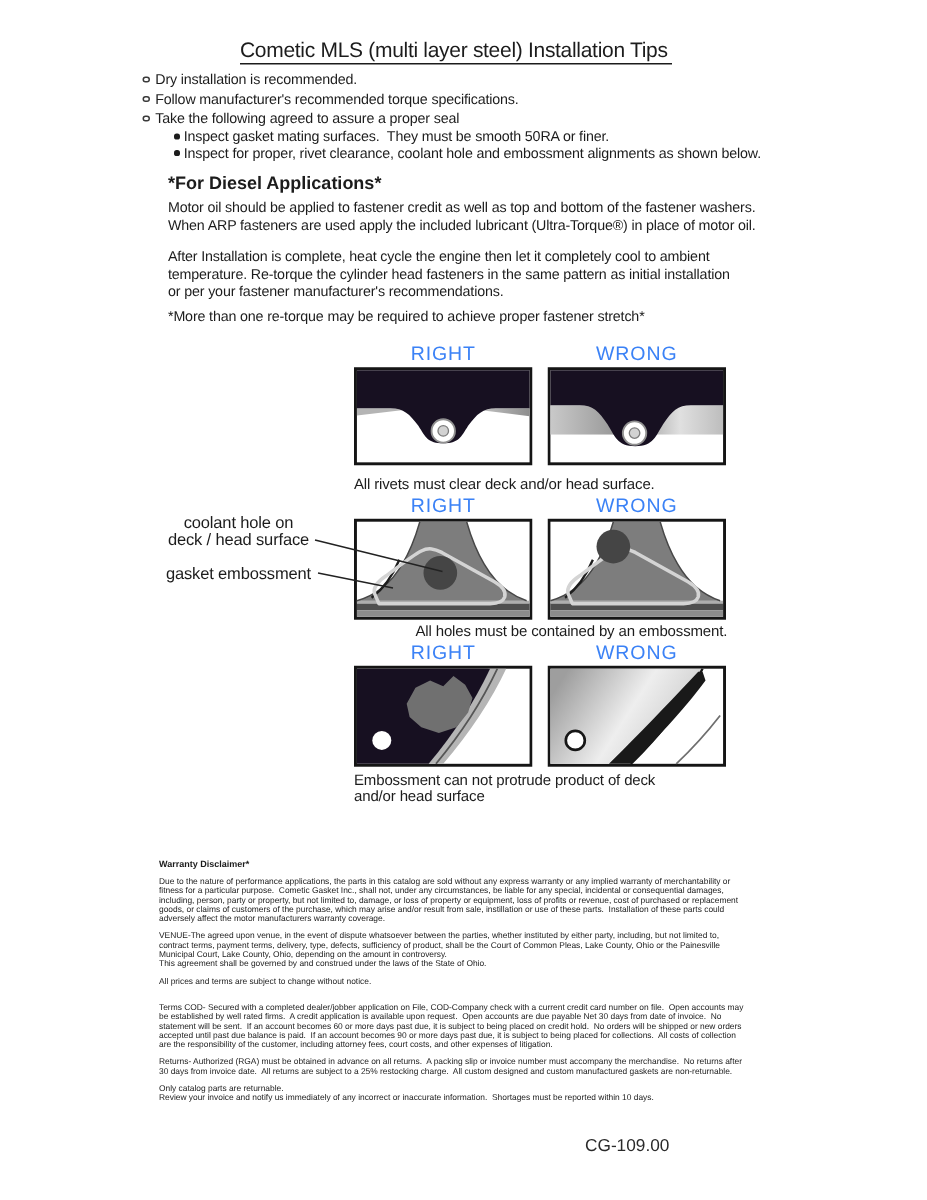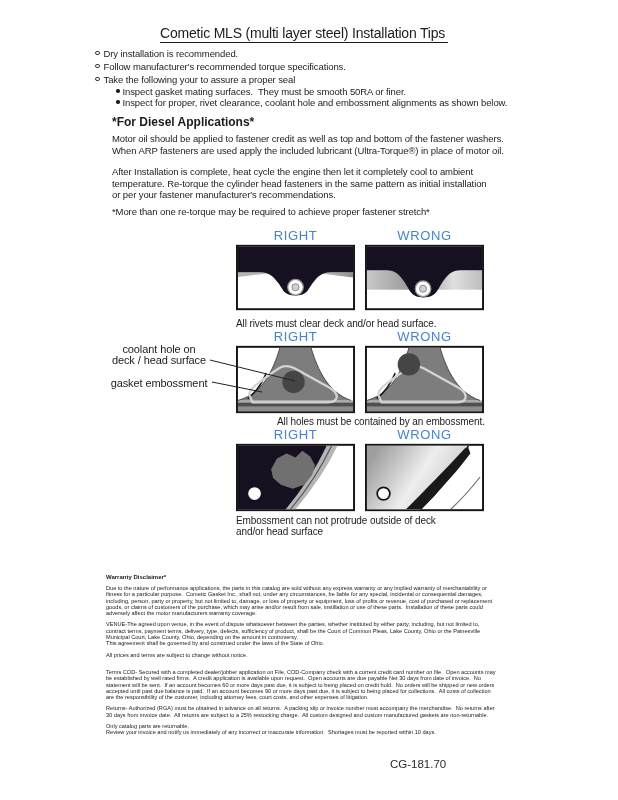--- a/index.html
+++ b/index.html
@@ -73,21 +73,21 @@
     <div class="brow">
       <span class="mark"></span>
       <span class="pre">Dry installation is recommended.</span>
     </div>
     <div class="brow">
       <span class="mark"></span>
       <span class="pre">Follow manufacturer's recommended torque specifications.</span>
     </div>
     <div class="brow">
       <span class="mark"></span>
-      <span class="pre">Take the following your to assure a proper seal</span>
+      <span class="pre">Take the following agreed to assure a proper seal</span>
     </div>
     <div class="srow">
       <span class="mark"></span>
       <span class="pre">Inspect gasket mating surfaces.  They must be smooth 50RA or finer.</span>
     </div>
     <div class="srow">
       <span class="mark"></span>
       <span class="pre">Inspect for proper, rivet clearance, coolant hole and embossment alignments as shown below.</span>
     </div>
   </div>
@@ -209,21 +209,21 @@
       </defs>
       <rect x="1" y="1" width="120" height="67" fill="#ffffff" stroke="#151515" stroke-width="2"></rect>
       <path d="M2,2 H106 Q87,38 57,67 L2,67 Z" fill="url(#r3Wg)"></path>
       <path d="M106,2 Q87,38 57,67" fill="none" stroke="#161616" stroke-width="1.6"></path>
       <path d="M118,34 Q104,52 88,67" fill="none" stroke="#6f6f6f" stroke-width="1.2"></path>
       <path d="M103,4 C88,20 70,39 51,58 L42,67 L57,67 C77,48 97,25 108,10 L106,4 Z" fill="#191919"></path>
       <circle cx="19" cy="51" r="6.5" fill="#ffffff" stroke="#161616" stroke-width="1.8"></circle>
     </svg>
   </div>
 
-  <div class="dg-caption preline" style="top:515px;">Embossment can not protrude outside of deck
+  <div class="dg-caption preline" style="top:515px;">Embossment can not protrude product of deck
 and/or head surface</div>
 
   <div class="warranty">
     <div class="warranty-heading">Warranty Disclaimer*</div>
     <div class="wpar pre">Due to the nature of performance applications, the parts in this catalog are sold without any express warranty or any implied warranty of merchantability or
 fitness for a particular purpose.  Cometic Gasket Inc., shall not, under any circumstances, be liable for any special, incidental or consequential damages,
 including, person, party or property, but not limited to, damage, or loss of property or equipment, loss of profits or revenue, cost of purchased or replacement
 goods, or claims of customers of the purchase, which may arise and/or result from sale, instillation or use of these parts.  Installation of these parts could
 adversely affect the motor manufacturers warranty coverage.</div>
     <div class="wpar pre">VENUE-The agreed upon venue, in the event of dispute whatsoever between the parties, whether instituted by either party, including, but not limited to,
@@ -235,15 +235,15 @@
 be established by well rated firms.  A credit application is available upon request.  Open accounts are due payable Net 30 days from date of invoice.  No
 statement will be sent.  If an account becomes 60 or more days past due, it is subject to being placed on credit hold.  No orders will be shipped or new orders
 accepted until past due balance is paid.  If an account becomes 90 or more days past due, it is subject to being placed for collections.  All costs of collection
 are the responsibility of the customer, including attorney fees, court costs, and other expenses of litigation.</div>
     <div class="wpar pre">Returns- Authorized (RGA) must be obtained in advance on all returns.  A packing slip or invoice number must accompany the merchandise.  No returns after
 30 days from invoice date.  All returns are subject to a 25% restocking charge.  All custom designed and custom manufactured gaskets are non-returnable.</div>
     <div class="wpar pre">Only catalog parts are returnable.
 Review your invoice and notify us immediately of any incorrect or inaccurate information.  Shortages must be reported within 10 days.</div>
   </div>
 
-  <div class="footer-num">CG-181.70</div>
+  <div class="footer-num">CG-109.00</div>
 
 </div>
 
 </body></html>

